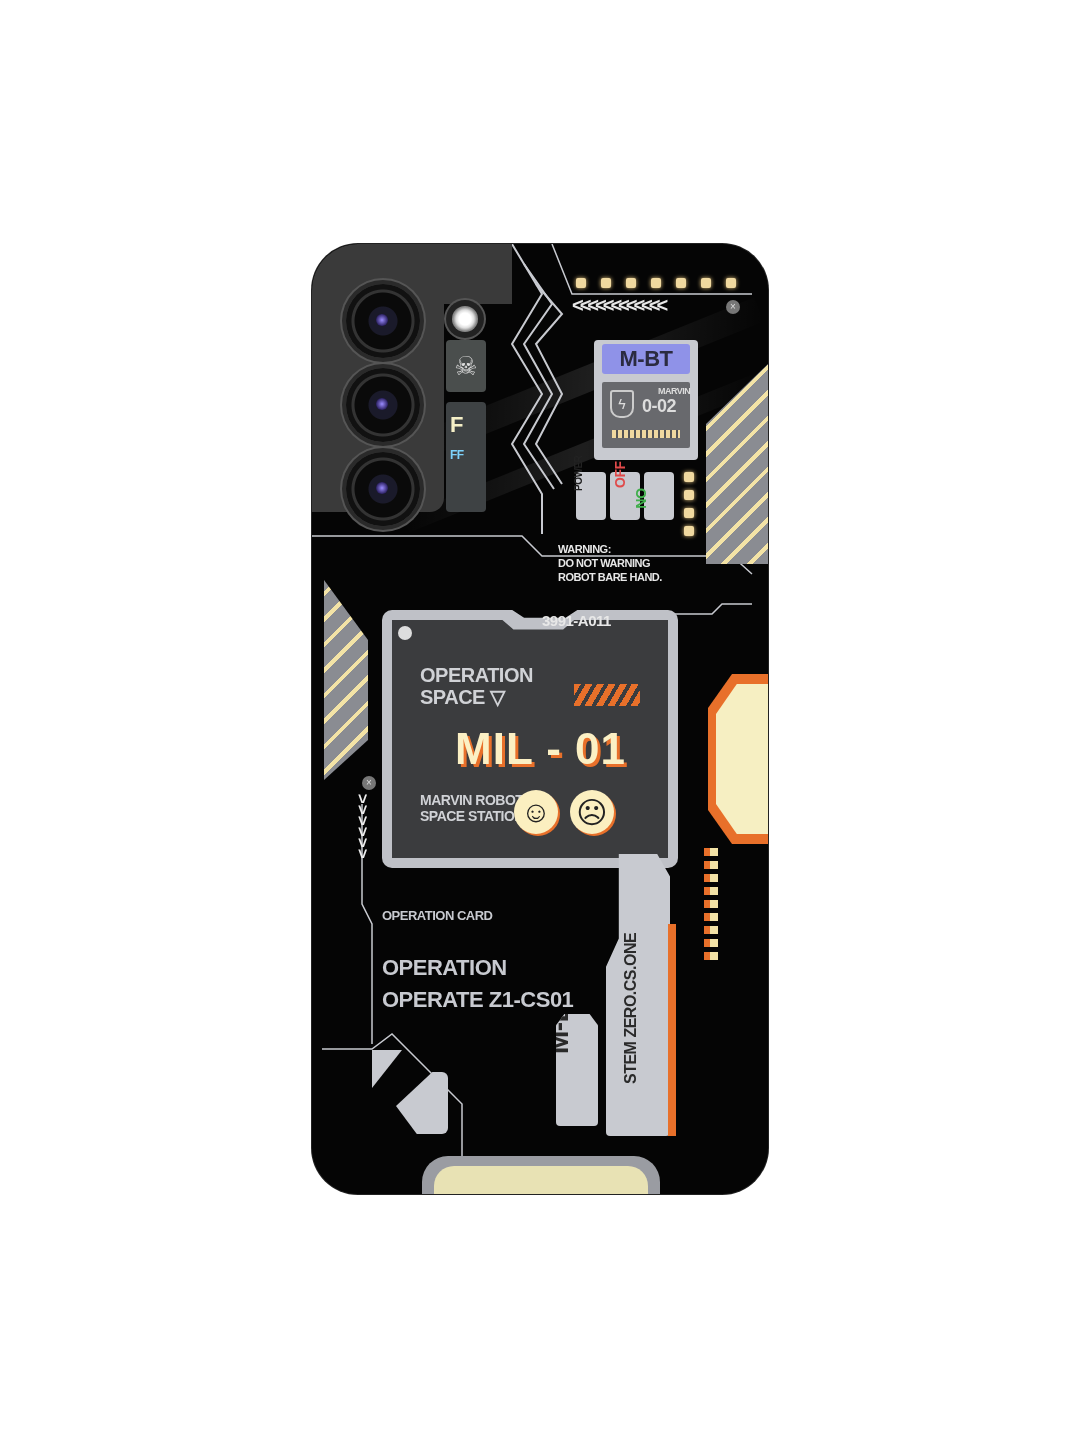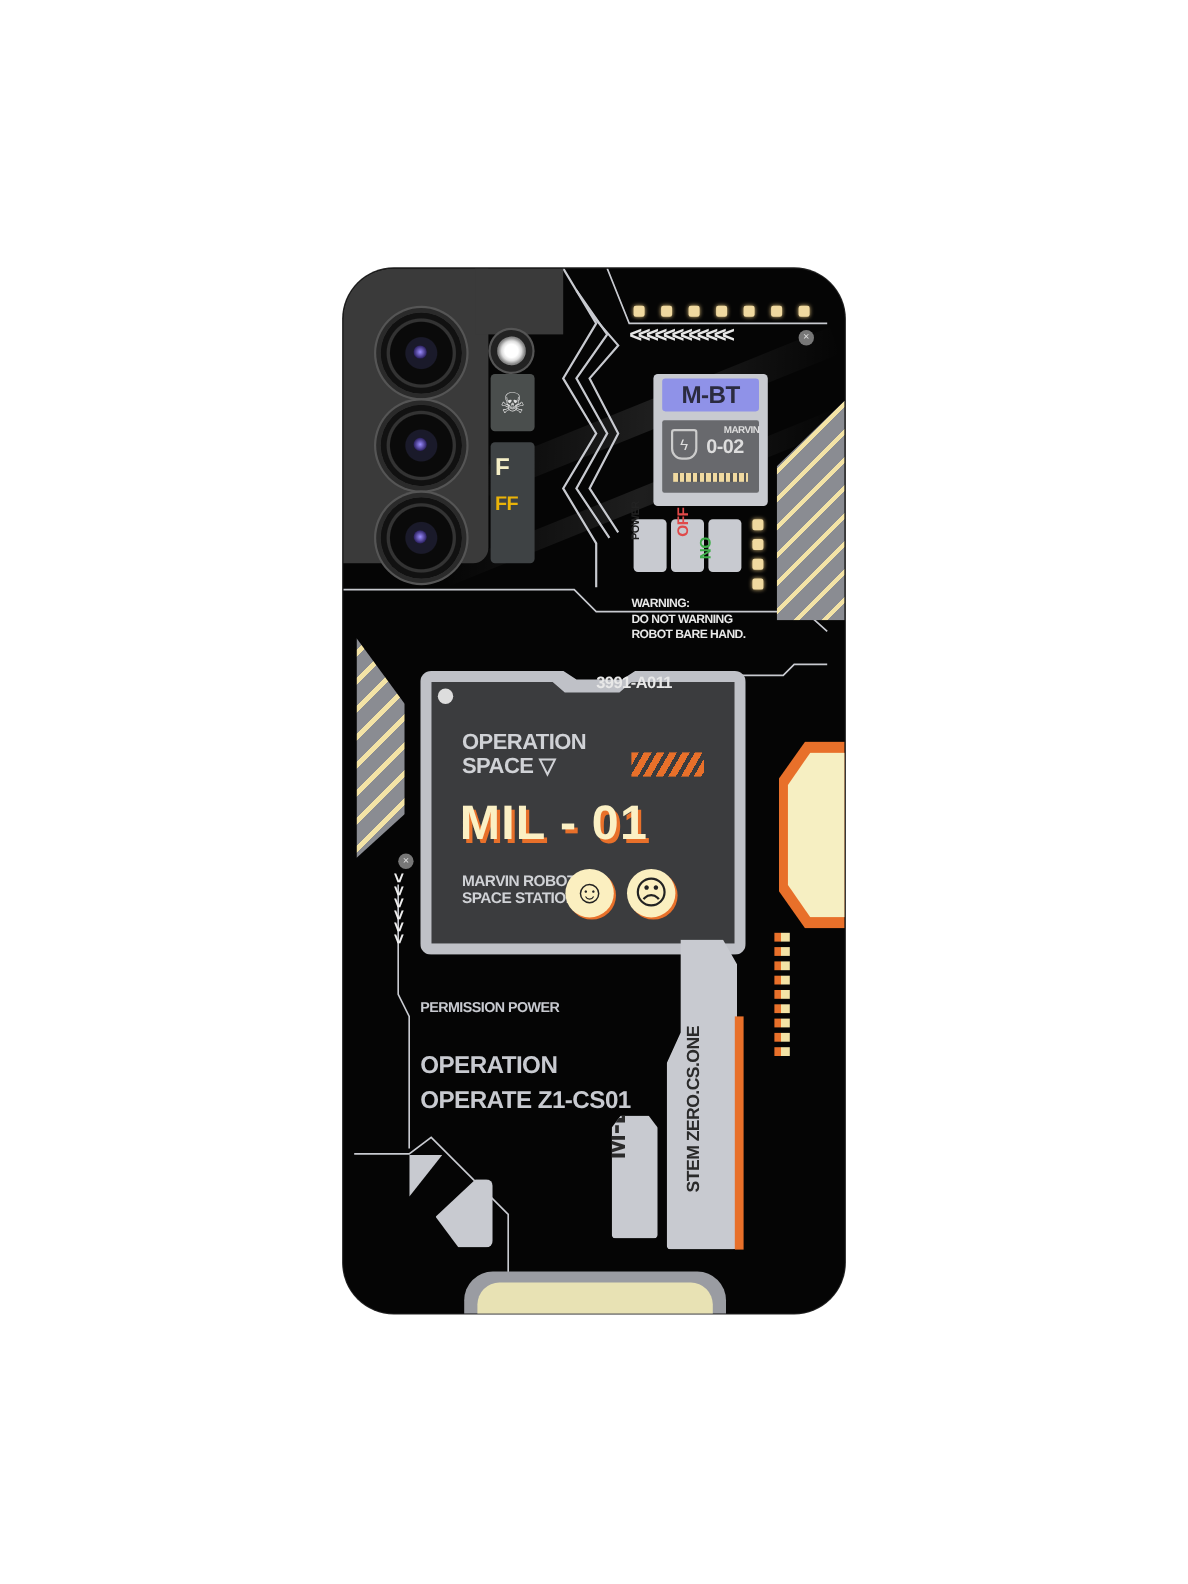--- a/index.html
+++ b/index.html
@@ -13,21 +13,21 @@
   .lens{width:74px;height:74px;border-radius:50%;background:radial-gradient(circle at 50% 50%,#1a1a2a 0 14px,#0a0a0a 15px 28px,#333 29px 31px,#111 32px);box-shadow:0 0 0 4px #2a2a2a,0 0 0 6px #555;}
   .lens-dot{position:absolute;left:30px;top:30px;width:12px;height:12px;border-radius:50%;background:radial-gradient(circle,#9b8cff,#2b2060 70%);}
   .flash{width:26px;height:26px;border-radius:50%;background:radial-gradient(circle,#fff 0 6px,#ddd 9px,#888 12px);box-shadow:0 0 0 6px #222,0 0 0 8px #555;}
   .panel-grey{background:#c8cad0;border-radius:4px;}
   .dot-led{width:10px;height:10px;background:#f0d9a0;border-radius:2px;box-shadow:0 0 4px #e8c880;}
   .chev{color:#e8e8e8;font-weight:bold;font-size:20px;letter-spacing:-4px;}
   .stripe-panel{background:repeating-linear-gradient(135deg,#8a8c92 0 8px,#f3e3a6 8px 12px,#8a8c92 12px 18px);}
   .text-grey{color:#c8cad0;}
   .screen{left:70px;top:366px;width:296px;height:258px;background:#bfc1c7;clip-path:polygon(0 0,44% 0,48% 3%,62% 3%,66% 0,100% 0,100% 100%,0 100%);border-radius:10px;}
   .screen-inner{left:80px;top:376px;width:276px;height:238px;background:#3b3c3e;clip-path:polygon(0 0,40% 0,44% 4%,62% 4%,66% 0,100% 0,100% 100%,0 100%);}
-  .mil{color:#fbf0c4;font-size:44px;font-weight:900;text-shadow:3px 3px 0 #e8702a;letter-spacing:1px;}
+  .mil{color:#fbf0c4;font-size:44px;font-weight:900;text-shadow:3px 3px 0 #e8702a;letter-spacing:1px;margin-left:37px;}
   .face{width:44px;height:44px;border-radius:50%;background:#fbefc0;box-shadow:2px 2px 0 #e8702a;display:flex;align-items:center;justify-content:center;font-size:30px;color:#222;}
   .orange-hatch{background:repeating-linear-gradient(120deg,#e8702a 0 6px,#3b3c3e 6px 10px);}
   .bar-seg{width:14px;height:8px;background:linear-gradient(90deg,#e8702a 0 40%,#f3e3a6 40%);margin-bottom:5px;}
 </style>
 </head>
 <body>
 
 <div class="case">
 
   <div class="glare" style="left:100px;top:120px;width:360px;height:26px;transform:rotate(-22deg);"></div>
@@ -54,21 +54,21 @@
   <div class="abs lens" style="left:34px;top:124px;">
       <span class="lens-dot"></span>
     </div>
   <div class="abs lens" style="left:34px;top:208px;">
       <span class="lens-dot"></span>
     </div>
   <div class="abs flash" style="left:140px;top:62px;"></div>
   <div class="abs" style="left:134px;top:96px;width:40px;height:52px;background:#4a4e4d;border-radius:4px;color:#ddd;font-size:26px;text-align:center;line-height:52px;">☠</div>
   <div class="abs" style="left:134px;top:158px;width:40px;height:110px;background:#3e4244;border-radius:4px;">
     <div class="cond" style="color:#f5efc7;font-size:22px;padding:10px 0 0 4px;">F</div>
-    <div class="cond" style="color:#eab308;font-size:18px;padding:10px 0 0 4px;">FF</div>
+    <div class="cond" style="color:#7dd3fc;font-size:12px;padding:10px 0 0 4px;">FF</div>
   </div>
 
   <div class="abs" style="left:264px;top:34px;display:flex;gap:15px;">
     <span class="dot-led"></span>
       <span class="dot-led"></span>
       <span class="dot-led"></span>
       <span class="dot-led"></span>
       <span class="dot-led"></span>
       <span class="dot-led"></span>
       <span class="dot-led"></span>
@@ -99,21 +99,21 @@
   </div>
   <div class="abs" style="left:372px;top:228px;display:flex;flex-direction:column;gap:8px;">
     <span class="dot-led"></span>
       <span class="dot-led"></span>
       <span class="dot-led"></span>
       <span class="dot-led"></span>
   </div>
 
   <div class="abs stripe-panel" style="left:394px;top:120px;width:62px;height:200px;clip-path:polygon(100% 0,100% 100%,0 100%,0 30%);"></div>
 
-  <div class="abs cond text-grey" style="left:262px;top:298px;font-size:11px;line-height:14px;color:#e8e8e8;">
+  <div class="abs cond text-grey" style="left:246px;top:298px;font-size:11px;line-height:14px;color:#e8e8e8;">
     <div>WARNING:</div>
     <div>DO NOT WARNING</div>
     <div>ROBOT BARE HAND.</div>
   </div>
 
   <div class="abs stripe-panel" style="left:12px;top:336px;width:44px;height:200px;clip-path:polygon(0 0,100% 30%,100% 80%,0 100%);"></div>
   <div class="abs" style="left:50px;top:532px;width:14px;height:14px;border-radius:50%;background:#777;color:#ddd;font-size:10px;text-align:center;line-height:14px;">×</div>
   <div class="abs" style="left:46px;top:550px;color:#eee;font-weight:bold;font-size:16px;line-height:11px;">˅<br>˅<br>˅<br>˅<br>˅<br>˅</div>
 
   <div class="abs" style="left:396px;top:430px;width:60px;height:170px;background:#e8702a;clip-path:polygon(40% 0,100% 0,100% 100%,40% 100%,0 80%,0 20%);"></div>
@@ -140,21 +140,21 @@
   </div>
   <div class="abs orange-hatch" style="left:262px;top:440px;width:66px;height:22px;"></div>
   <div class="abs mil" style="left:106px;top:480px;">MIL - 01</div>
   <div class="abs cond" style="left:108px;top:548px;font-size:14px;line-height:16px;color:#d0d2d6;">
     <div>MARVIN ROBOT</div>
     <div>SPACE STATION</div>
   </div>
   <div class="abs face" style="left:202px;top:546px;">☺</div>
   <div class="abs face" style="left:258px;top:546px;">☹</div>
 
-  <div class="abs cond" style="left:70px;top:664px;font-size:13px;color:#c8cad0;">PERMISSION POWER</div>
+  <div class="abs cond" style="left:70px;top:664px;font-size:13px;color:#c8cad0;">OPERATION CARD</div>
   <div class="abs cond" style="left:70px;top:708px;font-size:22px;line-height:32px;color:#c8cad0;">
     <div>OPERATION</div>
     <div>OPERATE Z1-CS01</div>
   </div>
 
   <div class="abs" style="left:60px;top:806px;width:30px;height:38px;background:#c8cad0;clip-path:polygon(0 0,100% 0,0 100%);"></div>
   <div class="abs" style="left:84px;top:828px;width:52px;height:62px;background:#c8cad0;clip-path:polygon(70% 0,100% 0,100% 100%,40% 100%,0 55%);border-radius:6px;"></div>
 
   <div class="abs panel-grey" style="left:244px;top:770px;width:42px;height:112px;clip-path:polygon(20% 0,80% 0,100% 10%,100% 100%,0 100%,0 10%);display:flex;align-items:center;justify-content:center;">
     <span class="cond" style="font-size:28px;color:#2a2a2a;transform:rotate(-90deg);white-space:nowrap;">M-BT</span>

